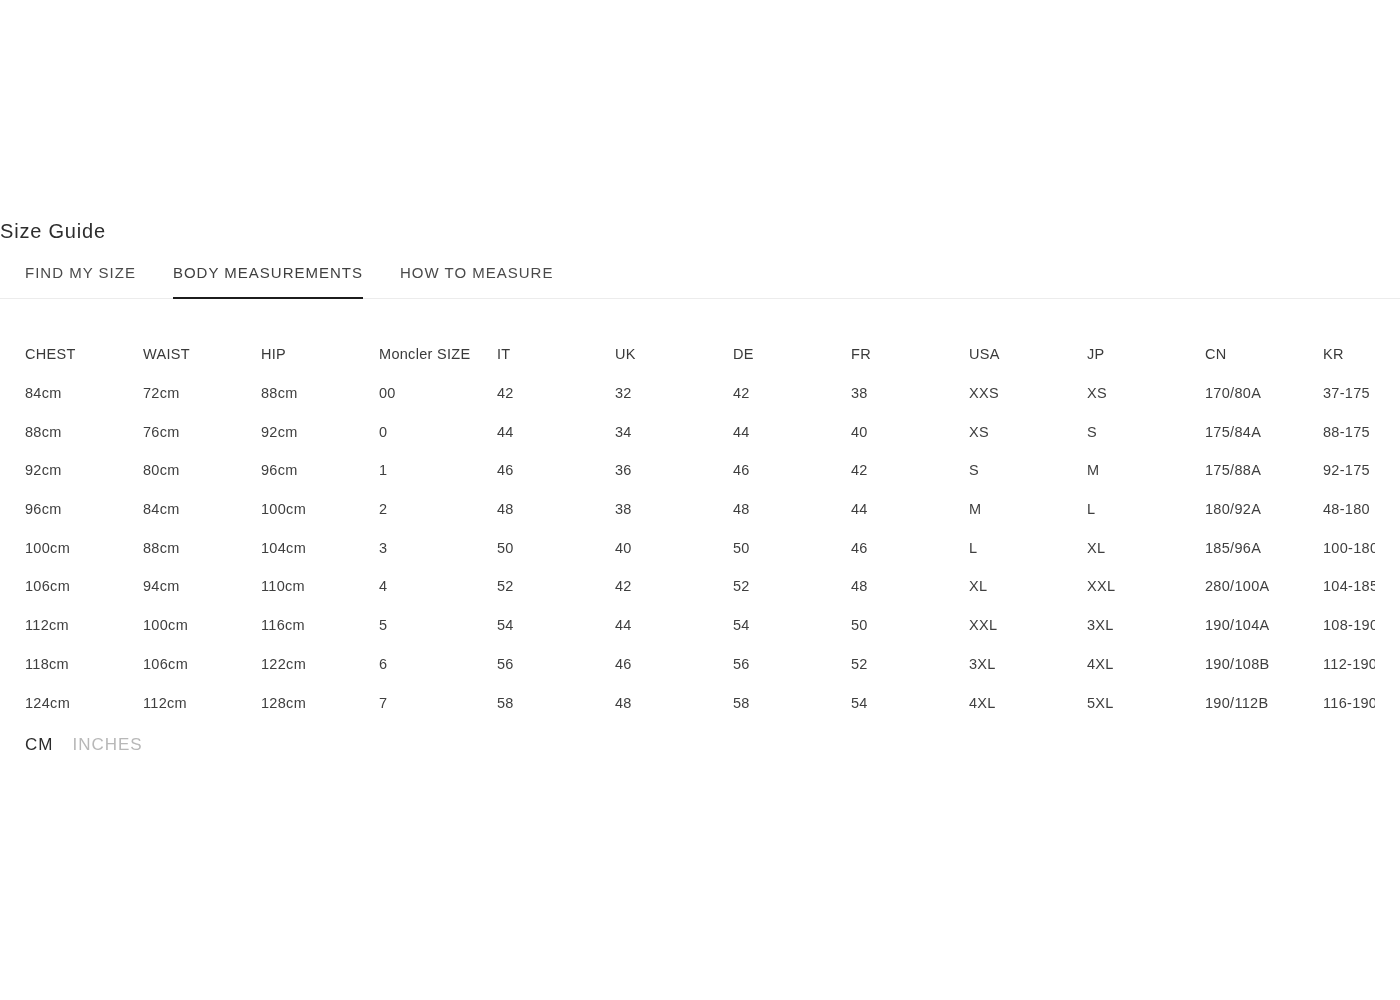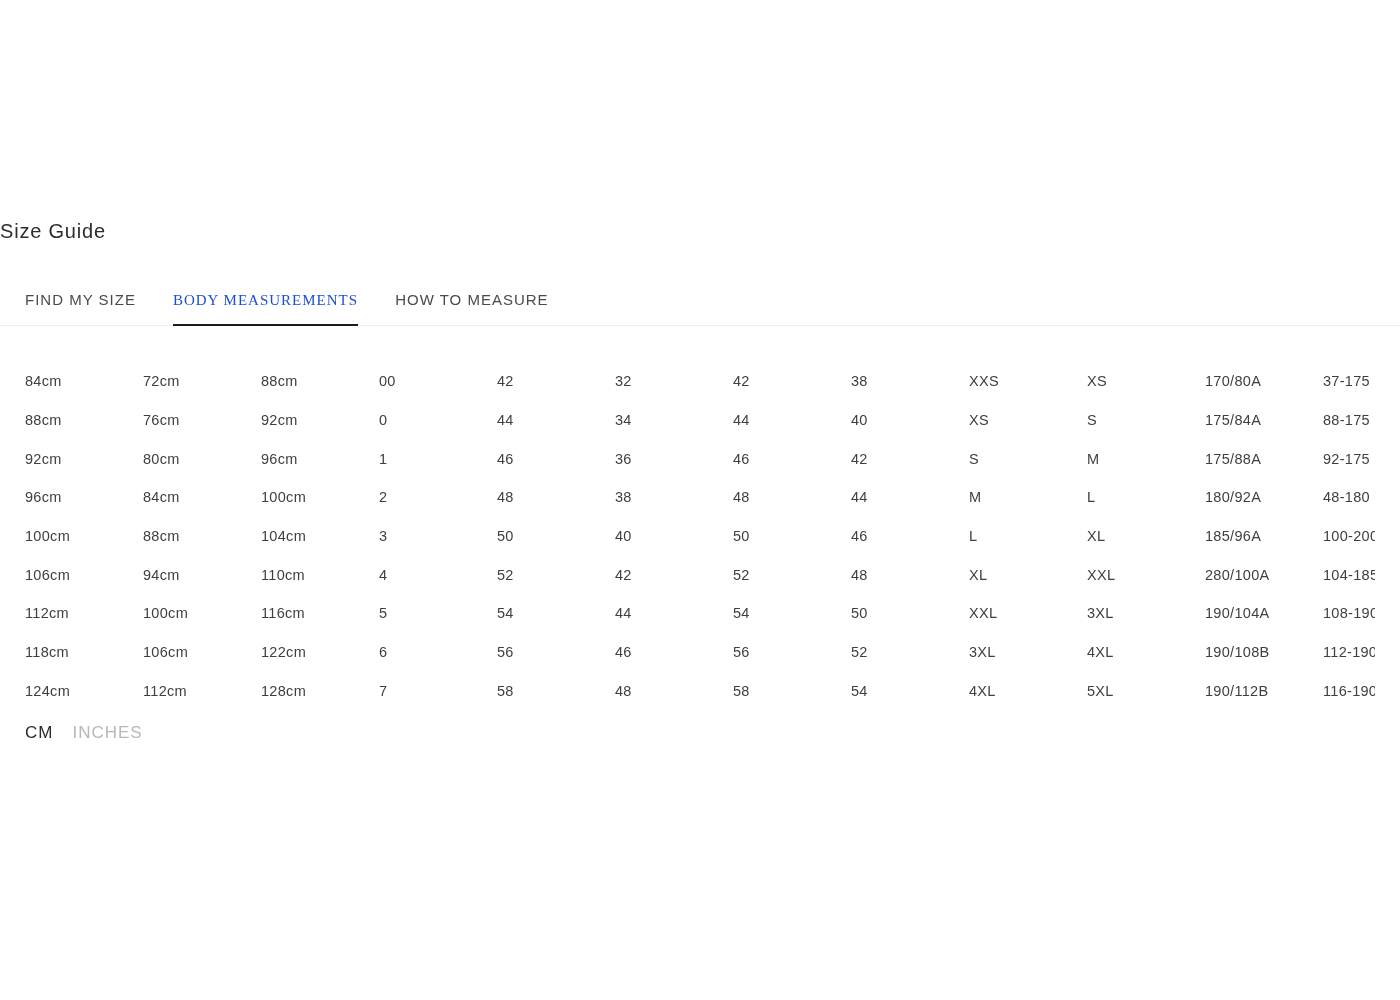--- a/index.html
+++ b/index.html
@@ -17,35 +17,35 @@
     font-size: 20px;
     font-weight: 300;
     letter-spacing: 0.8px;
     color: #2d2d2d;
   }
 
   .tabs {
     display: flex;
     gap: 37px;
     padding-left: 25px;
-    margin-top: 48px;
+    margin-top: 21px;
     border-bottom: 1px solid #ececec;
   }
   .tab {
     font-size: 15px;
     font-weight: 300;
     letter-spacing: 1px;
     line-height: 18px;
     color: #4a4a4a;
     padding-bottom: 16px;
     position: relative;
     cursor: pointer;
     white-space: nowrap;
   }
-  .tab.active { color: #1d4ed8; font-family: Liberation Serif, serif; }
+  .tab.active { color: #404040; }
   .tab.active::after {
     content: "";
     position: absolute;
     left: 0; right: 0; bottom: -1px;
     height: 2px;
     background: #1c1c1c;
   }
 
   .size-table {
     padding: 0 25px;
@@ -90,20 +90,34 @@
 
   <h1 class="title">Size Guide</h1>
 
   <div class="tabs">
     <div class="tab">FIND MY SIZE</div>
     <div class="tab active">BODY MEASUREMENTS</div>
     <div class="tab">HOW TO MEASURE</div>
   </div>
 
   <div class="size-table">
+    <div class="trow thead">
+        <div class="tcell">CHEST</div>
+        <div class="tcell">WAIST</div>
+        <div class="tcell">HIP</div>
+        <div class="tcell">Moncler SIZE</div>
+        <div class="tcell">IT</div>
+        <div class="tcell">UK</div>
+        <div class="tcell">DE</div>
+        <div class="tcell">FR</div>
+        <div class="tcell">USA</div>
+        <div class="tcell">JP</div>
+        <div class="tcell">CN</div>
+        <div class="tcell">KR</div>
+      </div>
     <div>
         <div class="trow">
           <div class="tcell">84cm</div>
           <div class="tcell">72cm</div>
           <div class="tcell">88cm</div>
           <div class="tcell">00</div>
           <div class="tcell">42</div>
           <div class="tcell">32</div>
           <div class="tcell">42</div>
           <div class="tcell">38</div>
@@ -159,21 +173,21 @@
           <div class="tcell">88cm</div>
           <div class="tcell">104cm</div>
           <div class="tcell">3</div>
           <div class="tcell">50</div>
           <div class="tcell">40</div>
           <div class="tcell">50</div>
           <div class="tcell">46</div>
           <div class="tcell">L</div>
           <div class="tcell">XL</div>
           <div class="tcell">185/96A</div>
-          <div class="tcell">100-200</div>
+          <div class="tcell">100-180</div>
         </div>
         <div class="trow">
           <div class="tcell">106cm</div>
           <div class="tcell">94cm</div>
           <div class="tcell">110cm</div>
           <div class="tcell">4</div>
           <div class="tcell">52</div>
           <div class="tcell">42</div>
           <div class="tcell">52</div>
           <div class="tcell">48</div>

